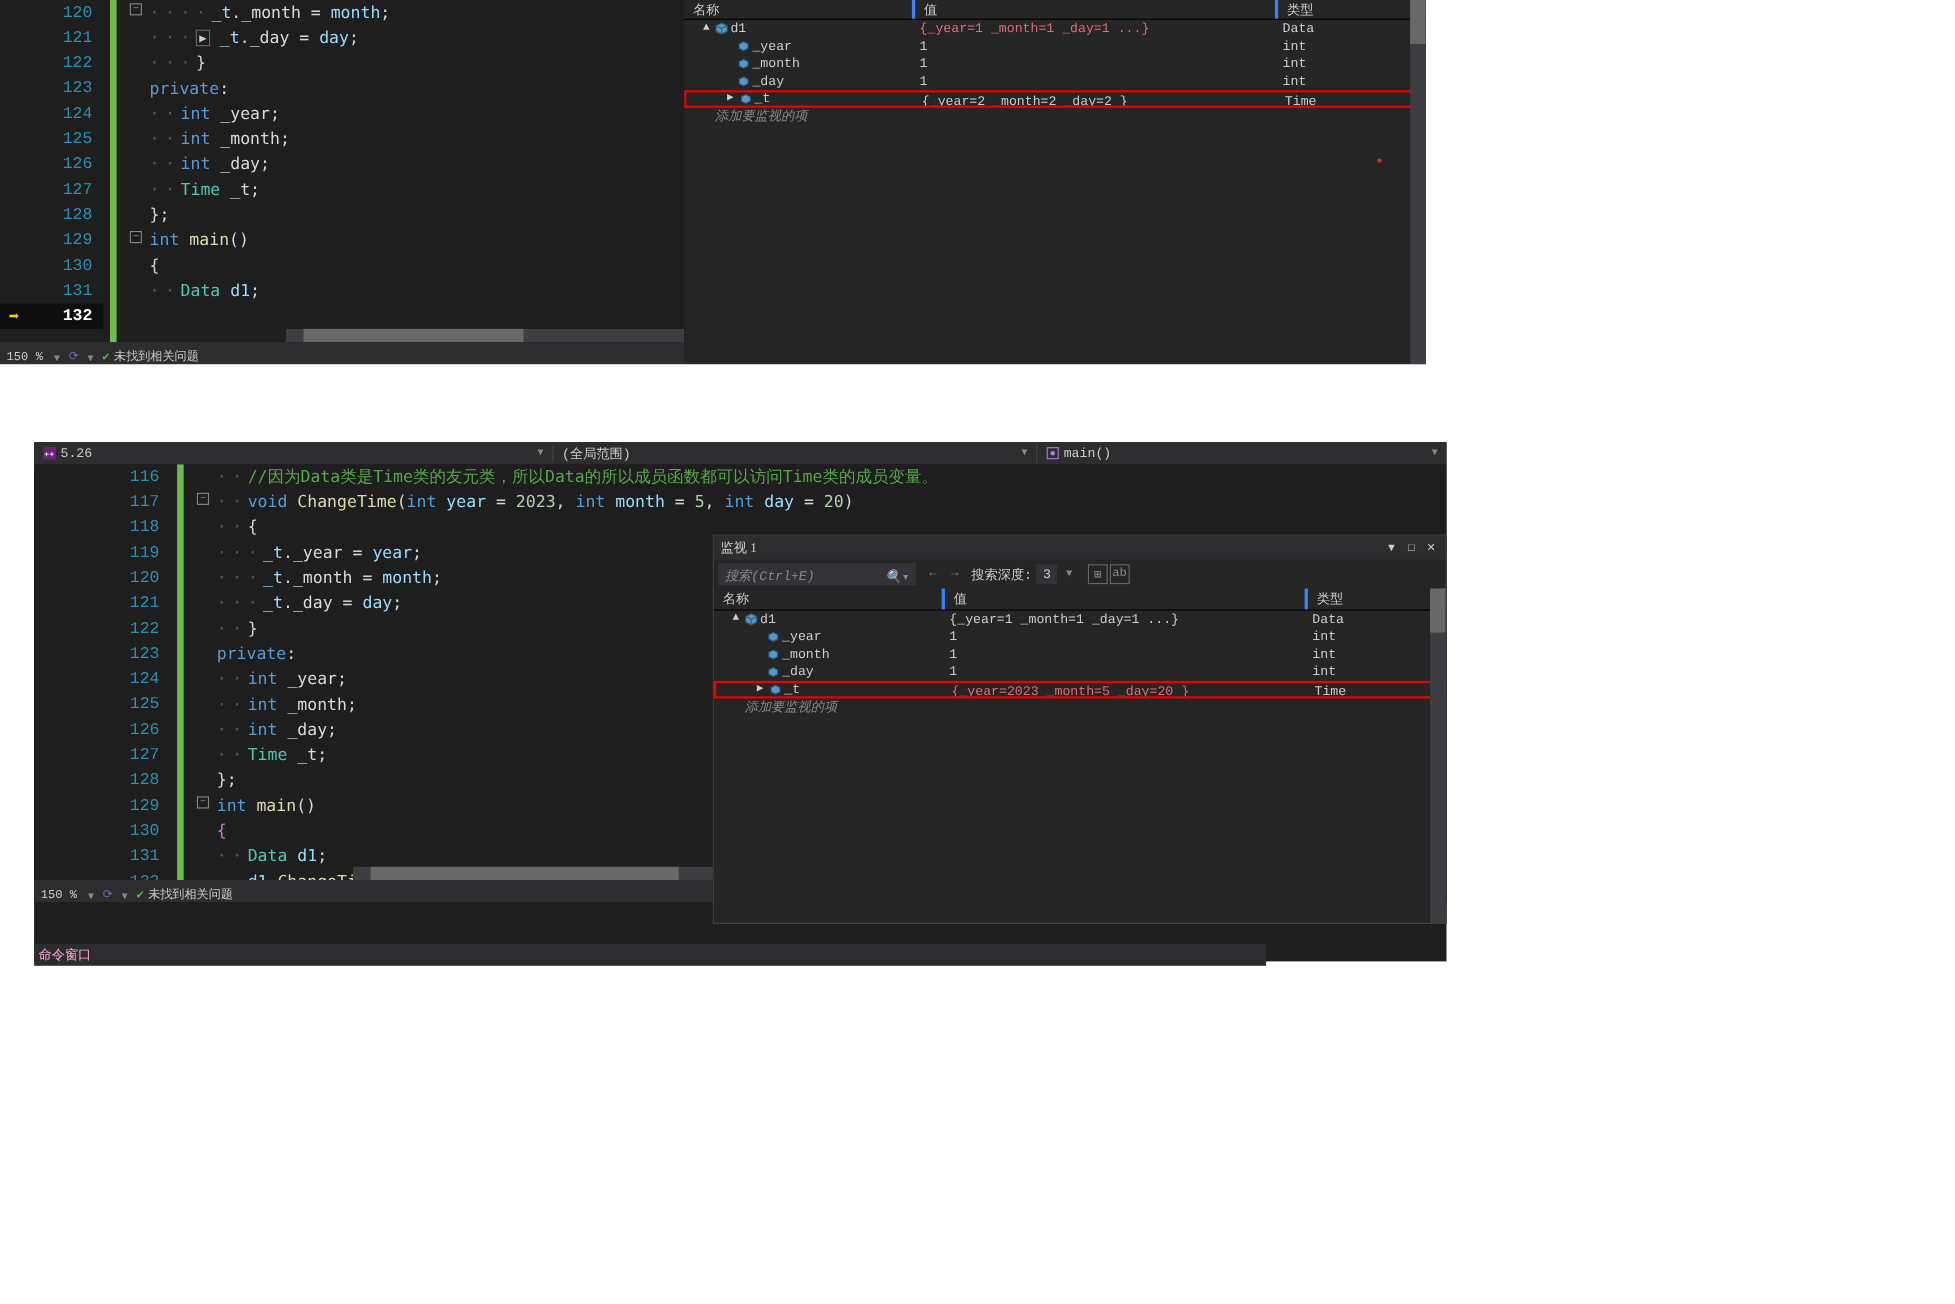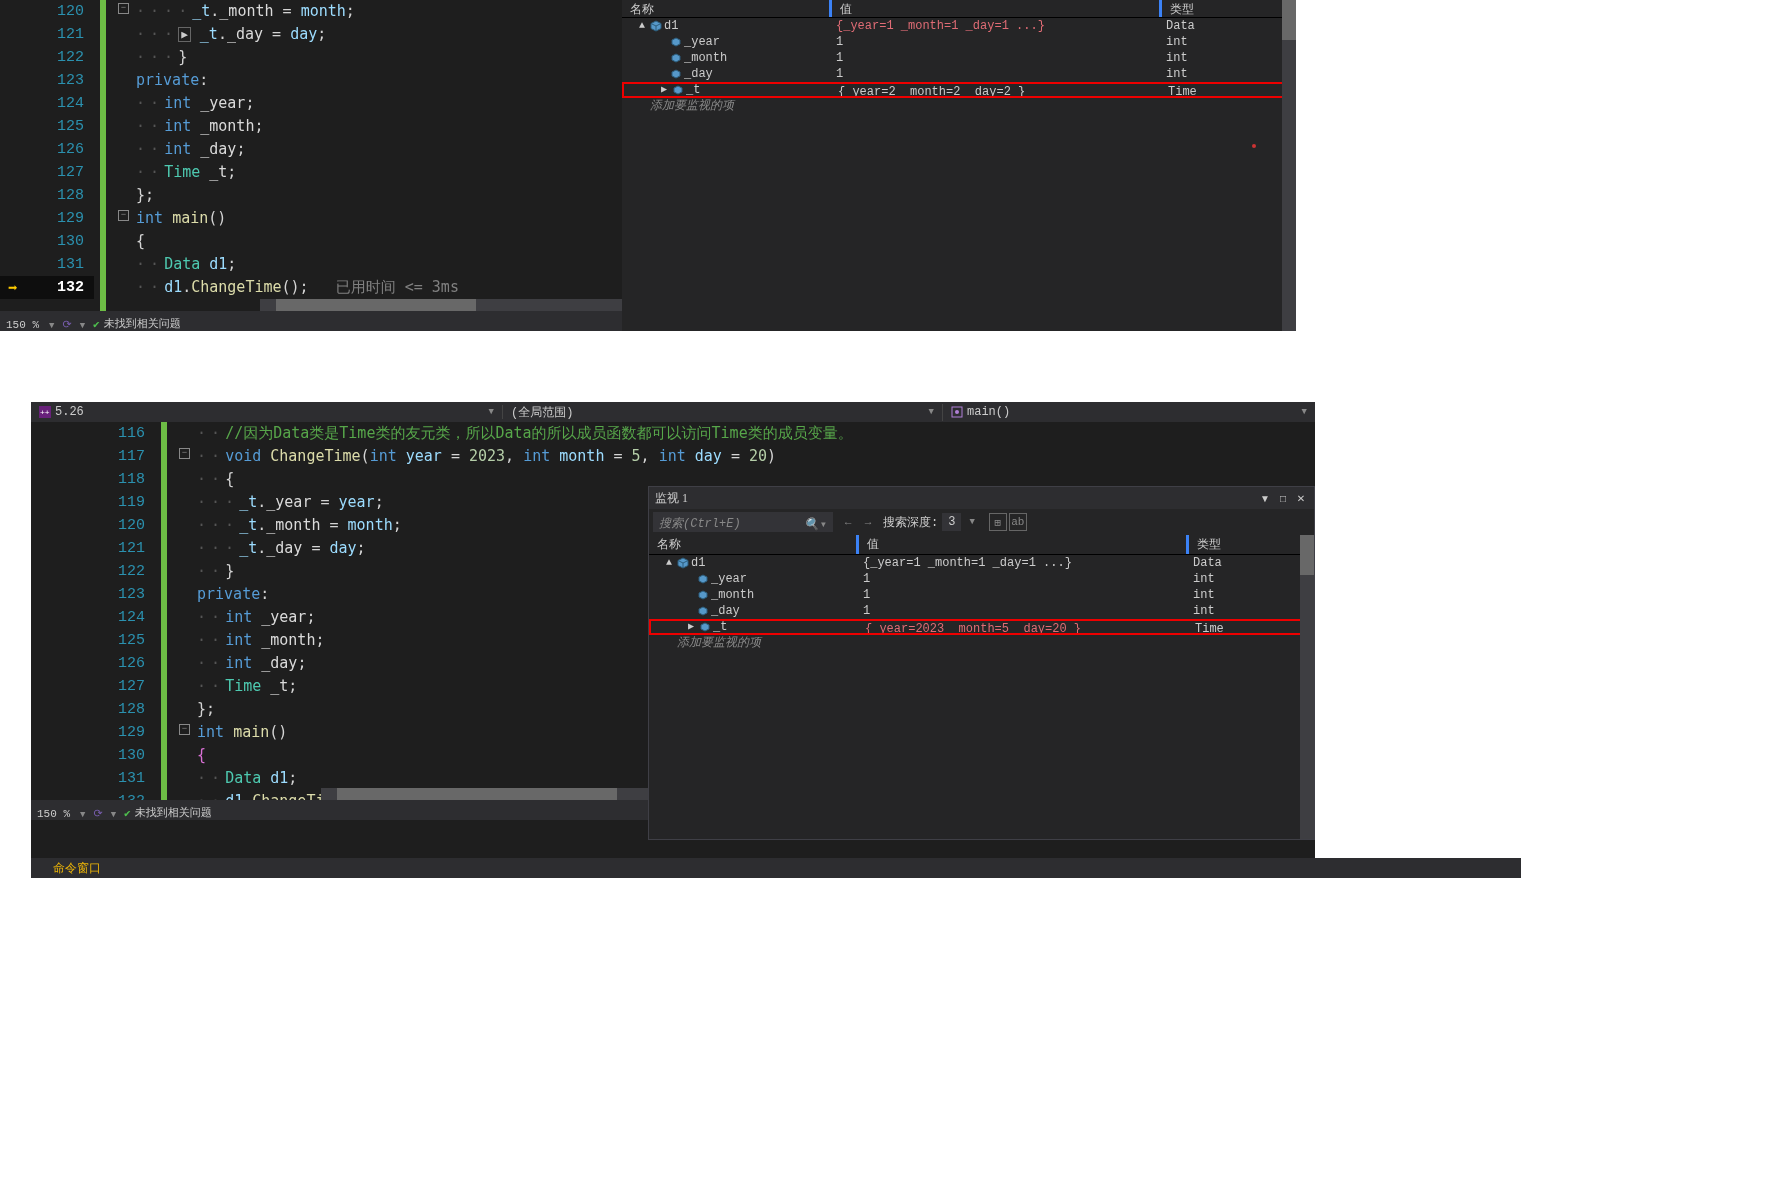--- a/index.html
+++ b/index.html
@@ -86,21 +86,21 @@
   .w2-search { height: 26px; background: #252526; display:flex; align-items:center; padding: 0 4px; gap:6px; font-size:12px;}
   .w2-sinput { flex: 0 0 180px; background:#333337; height:20px; display:flex; align-items:flex-end; padding:0 6px; color:#888; font-style:italic;}
   .w2-sbtns { display:flex; gap:2px; }
   .w2-sbtn { width:18px;height:18px;display:flex;align-items:center;justify-content:center;color:#888;font-size:11px;border:1px solid transparent;}
   .w2-sbtn.boxed { border:1px solid #666;}
   .w2-depth { display:flex; align-items:center; gap:4px; color:#ccc;}
   .w2-depth-val { background:#333337; padding:0 6px; height:18px; line-height:18px;}
   .watch2 .wh { height: 20px; }
   .watch2 .vscroll { top: 48px; }
   
-  .cmdwin { position:absolute; left:31px; top:858px; width:1490px; height:20px; background:#2d2d30; font-size:12px; color:#eab308; padding:2px 22px;}
+  .cmdwin { position:absolute; left:31px; top:858px; width:1120px; height:20px; background:#2d2d30; font-size:12px; color:#f9a8d4; padding:2px 4px;}
 </style>
 </head>
 <body>
 
 <div id="p1" class="panel">
   <div class="code-area">
     <div class="gutter">
       <div class="ln">120</div>
       <div class="ln">121</div>
       <div class="ln">122</div>
@@ -127,21 +127,20 @@
       <div class="cl"><span class="dots">· · · </span><span class="paren">}</span></div>
       <div class="cl"><span class="kw">private</span><span class="op">:</span></div>
       <div class="cl"><span class="dots">· · </span><span class="kw">int</span> <span class="mem">_year</span><span class="op">;</span></div>
       <div class="cl"><span class="dots">· · </span><span class="kw">int</span> <span class="mem">_month</span><span class="op">;</span></div>
       <div class="cl"><span class="dots">· · </span><span class="kw">int</span> <span class="mem">_day</span><span class="op">;</span></div>
       <div class="cl"><span class="dots">· · </span><span class="type">Time</span> <span class="mem">_t</span><span class="op">;</span></div>
       <div class="cl"><span class="paren">};</span></div>
       <div class="cl"><span class="kw">int</span> <span class="fn">main</span><span class="paren">()</span></div>
       <div class="cl"><span class="paren">{</span></div>
       <div class="cl"><span class="dots">· · </span><span class="type">Data</span> <span class="var">d1</span><span class="op">;</span></div>
-      <div class="cl"><span class="dots">· · </span><span class="var">d1</span><span class="op">.</span><span class="fn">ChangeTime</span><span class="paren">();</span>   <span class="gray">已用时间 &lt;= 3ms</span></div>
     </div>
     <div class="hscroll">
         <div class="hscroll-thumb"></div>
       </div>
     <div class="statusbar">
       <span class="zoom">150 %</span>
       <span class="dd">▼</span>
       <span style="color:#7b5fb3;margin:0 4px;">⟳</span>
       <span class="dd">▼</span>
       <span class="issue-ok">✔</span>

